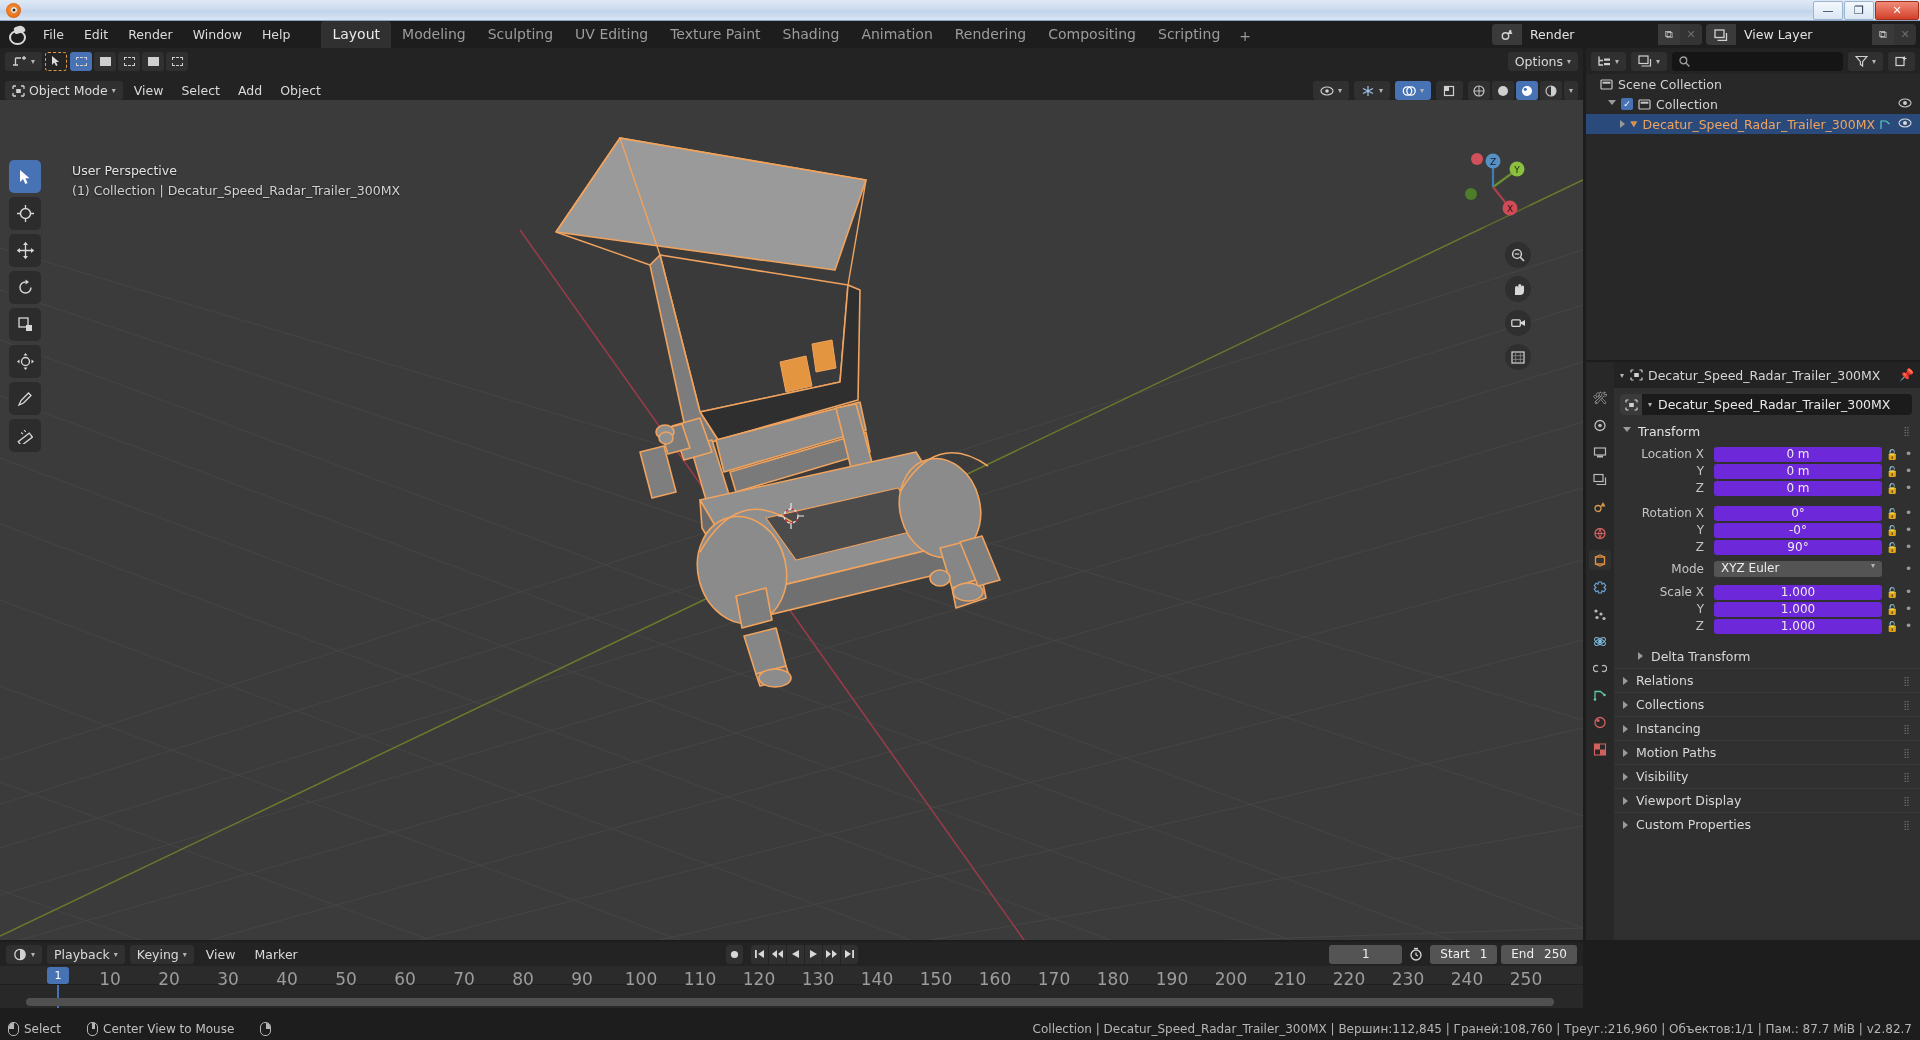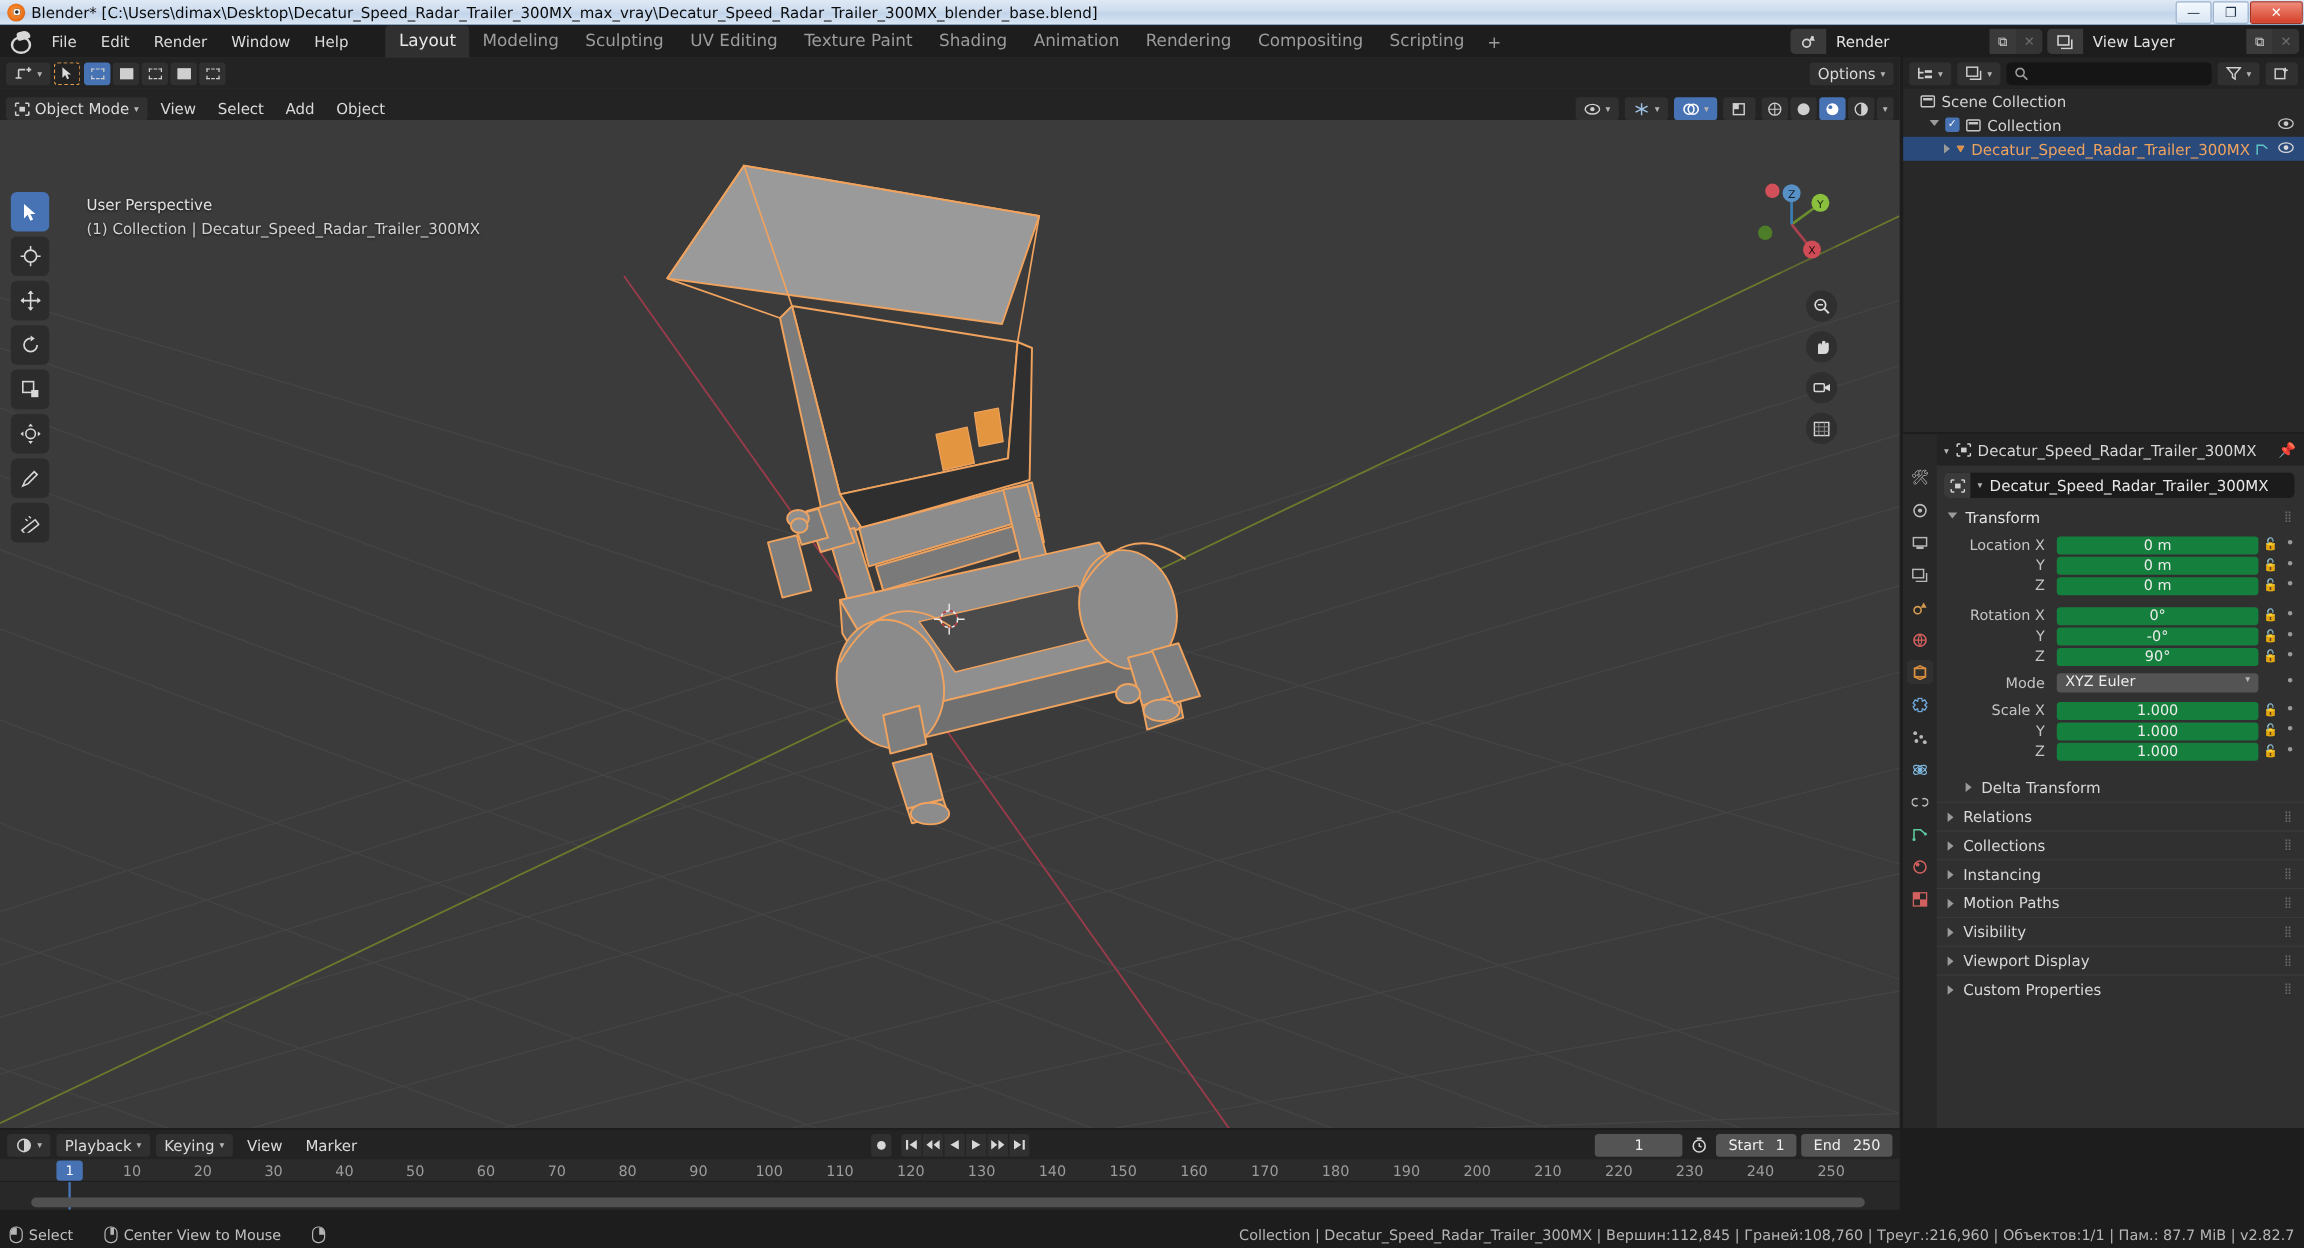--- a/index.html
+++ b/index.html
@@ -95,39 +95,39 @@
   .props-header{height:26px;background:#232323;display:flex;align-items:center;padding:0 6px;gap:6px;}
   .breadcrumb{display:flex;align-items:center;gap:5px;color:#d6d6d6;font-size:12.5px;}
   .name-field{margin:6px 8px 0 6px;height:21px;background:#1b1b1b;border-radius:4px;display:flex;align-items:center;gap:6px;padding:0 7px;color:#e8e8e8;font-size:12.5px;}
   .name-icon{width:22px;height:21px;margin-left:-7px;background:#3a3a3a;border-radius:4px 0 0 4px;display:flex;align-items:center;justify-content:center;font-size:11px;color:#d0d0d0;}
   .panel-head{height:22px;display:flex;align-items:center;gap:7px;padding:0 9px;color:#e2e2e2;font-size:12.5px;margin-top:5px;}
   .panel-head .dots{margin-left:auto;color:#6f6f6f;letter-spacing:1px;font-size:9px;}
   .collapsed-row{height:24px;display:flex;align-items:center;gap:8px;padding:0 9px;color:#d8d8d8;font-size:12.5px;border-top:1px solid #3a3a3a;}
   .collapsed-row .dots{margin-left:auto;color:#6f6f6f;letter-spacing:1px;font-size:9px;}
   .frow{height:16px;display:flex;align-items:center;margin:0 6px 1px 0;gap:4px;}
   .flabel{width:96px;text-align:right;color:#c4c4c4;font-size:12px;padding-right:6px;}
-  .fval{flex:1;height:15px;background:#15803d;border-radius:3px;display:flex;align-items:center;justify-content:center;color:#ececec;font-size:12px;}
+  .fval{flex:1;height:15px;background:#6d28d9;border-radius:3px;display:flex;align-items:center;justify-content:center;color:#ececec;font-size:12px;}
   .fdrop{flex:1;height:16px;background:#545454;border-radius:3px;display:flex;padding:0 7px;color:#ececec;font-size:12px;}
   .fdrop .caret{margin-left:auto;}
   .lock{width:13px;color:#b9b9b9;font-size:10px;text-align:center;}
   .dot{width:11px;color:#9a9a9a;font-size:13px;text-align:center;line-height:10px;}
   .gap{height:8px;}
 
   
   .timeline{position:absolute;left:0;top:942px;width:1583px;height:66px;background:#282828;}
   .tl-header{height:24px;background:#232323;display:flex;align-items:center;padding:0 6px;gap:5px;}
   .tl-center{position:absolute;left:50%;transform:translateX(-50%);display:flex;align-items:center;gap:3px;}
   .pbtn{width:17px;height:19px;display:flex;align-items:center;justify-content:center;background:#303030;color:#d8d8d8;font-size:9px;}
   .pgroup{display:flex;border-radius:3px;overflow:hidden;gap:1px;}
   .tl-right{position:absolute;right:6px;display:flex;align-items:center;gap:4px;}
   .framefield{width:73px;height:19px;background:#545454;border-radius:3px;display:flex;align-items:center;justify-content:center;font-size:12px;color:#efefef;}
   .serange{height:19px;background:#545454;border-radius:3px;display:flex;align-items:center;}
   .serange span{padding:0 10px;font-size:12px;color:#efefef;}
   .tl-ruler{position:relative;height:19px;background:#2b2b2b;border-bottom:1px solid #1f1f1f;}
-  .tick{position:absolute;top:3px;font-size:12px;color:#9c9c9c;transform:translateX(-50%);}
+  .tick{position:absolute;top:3px;font-size:17px;color:#9c9c9c;transform:translateX(-50%);}
   .playhead{position:absolute;top:1px;height:17px;min-width:22px;background:#4772b3;border-radius:3px;color:#fff;font-size:11px;display:flex;align-items:center;justify-content:center;transform:translateX(-50%);}
   .tl-body{position:relative;height:23px;background:#282828;}
   .ph-line{position:absolute;top:0;width:2px;height:23px;background:#4772b3;}
   .scrollbar{position:absolute;left:26px;bottom:2px;height:8px;background:#505050;border-radius:4px;}
 
   
   .statusbar{position:absolute;left:0;top:1018px;width:1920px;height:22px;background:#1d1d1d;display:flex;align-items:center;padding:0 8px;font-size:12px;color:#c0c0c0;}
   .sb-item{display:flex;align-items:center;gap:5px;margin-right:26px;}
   .mouse-ico{width:11px;height:14px;border:1.3px solid #b5b5b5;border-radius:5px 5px 5px 5px;position:relative;}
   .mouse-ico.l:before{content:"";position:absolute;left:0;top:0;width:4.5px;height:6px;background:#b5b5b5;border-radius:4px 0 0 0;}
@@ -137,21 +137,20 @@
 
   .cursor3d{position:absolute;width:26px;height:26px;z-index:4;}
 </style>
 </head>
 <body>
 
 <div class="app">
 
   <div class="titlebar">
     <div class="tb-icon"></div>
-    <div class="tb-title">Blender* [C:\Users\dimax\Desktop\Decatur_Speed_Radar_Trailer_300MX_max_vray\Decatur_Speed_Radar_Trailer_300MX_blender_base.blend]</div>
     <div class="tb-btns">
       <div class="tb-btn">—</div>
       <div class="tb-btn">❐</div>
       <div class="tb-btn close">✕</div>
     </div>
   </div>
 
   <div class="topbar">
     <div class="blender-logo"></div>
     <div class="menu">

